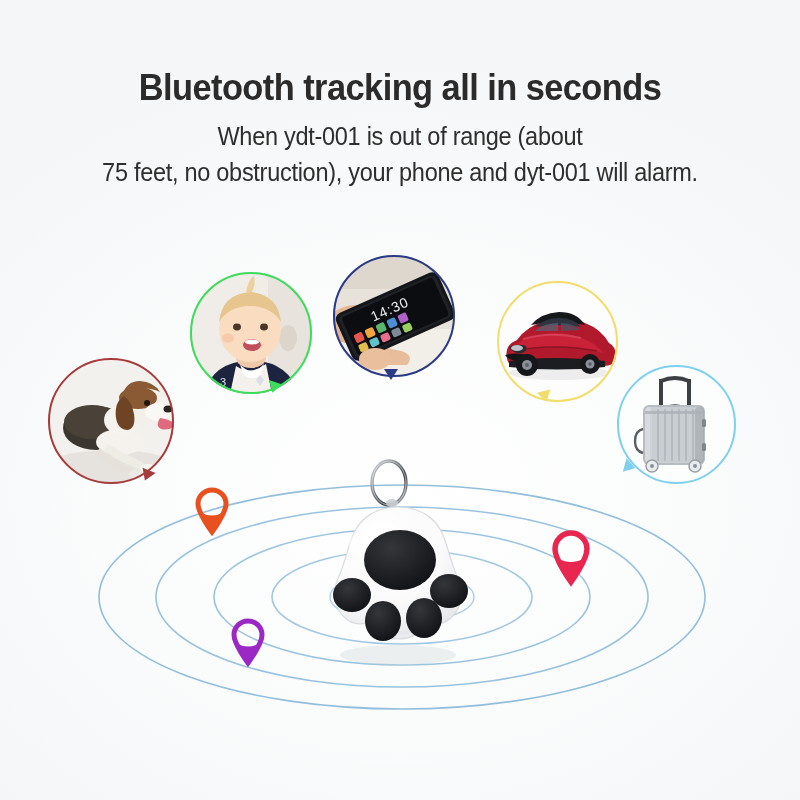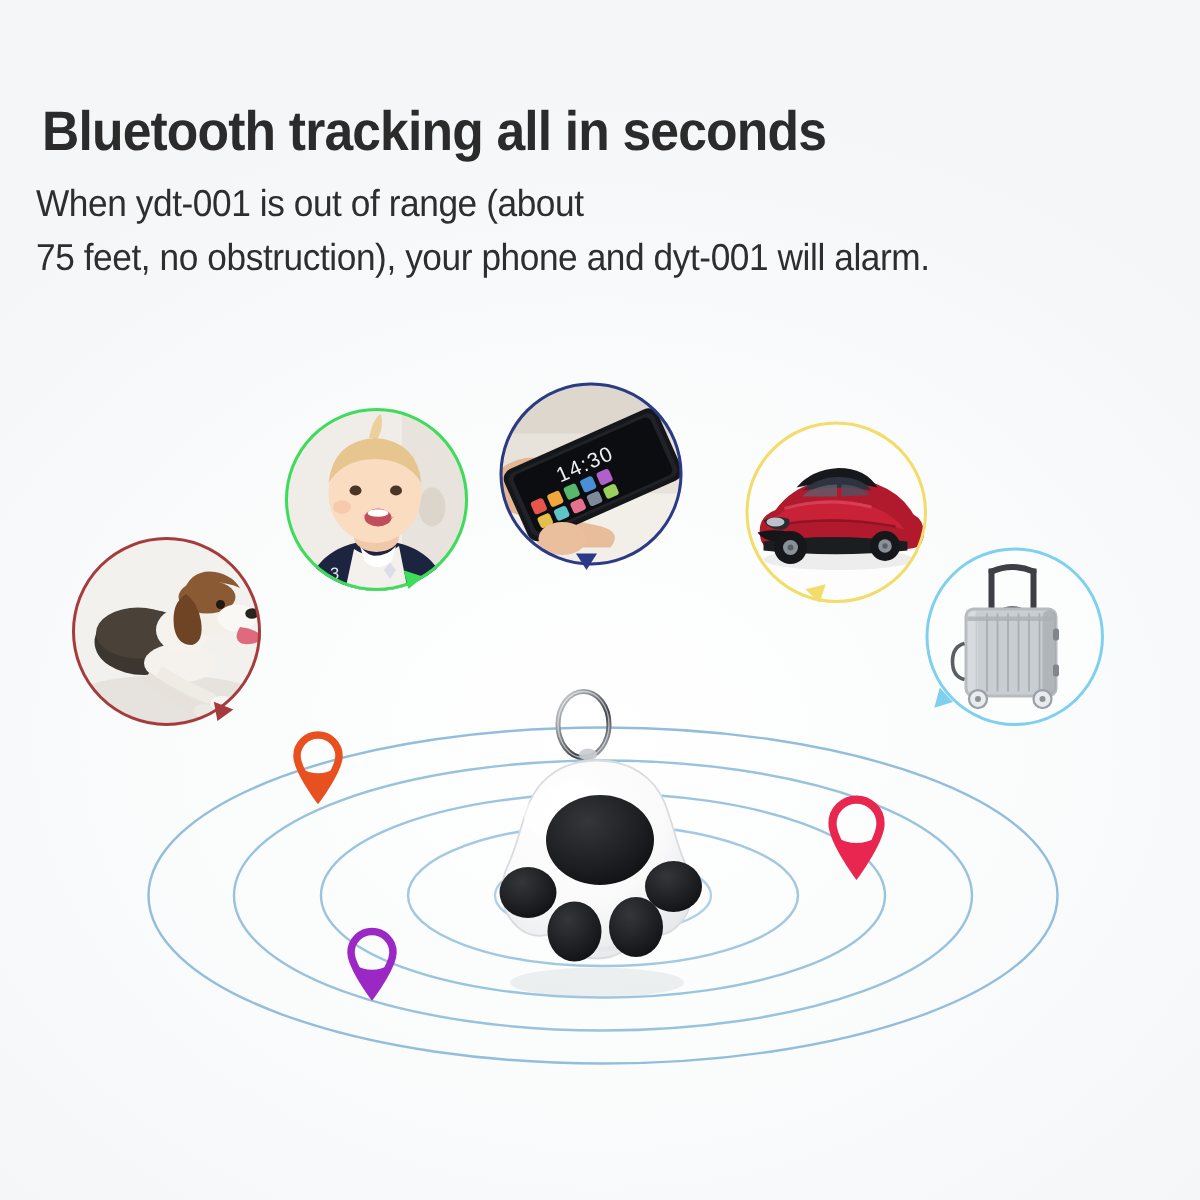--- a/index.html
+++ b/index.html
@@ -24,20 +24,21 @@
       radial-gradient(ellipse 70% 55% at 50% 62%, #ffffff 0%, #fbfcfc 45%, #f5f6f8 100%);
     overflow: hidden;
   }
 
   
   .headings {
     position: absolute;
     top: 66px;
     left: 0;
     width: 800px;
+    text-align: center;
   }
 
   #title {
     font-size: 37px;
     font-weight: bold;
     color: #2b2b2b;
     letter-spacing: -0.6px;
     line-height: 44px;
     transform: scaleX(0.93);
     white-space: nowrap;

